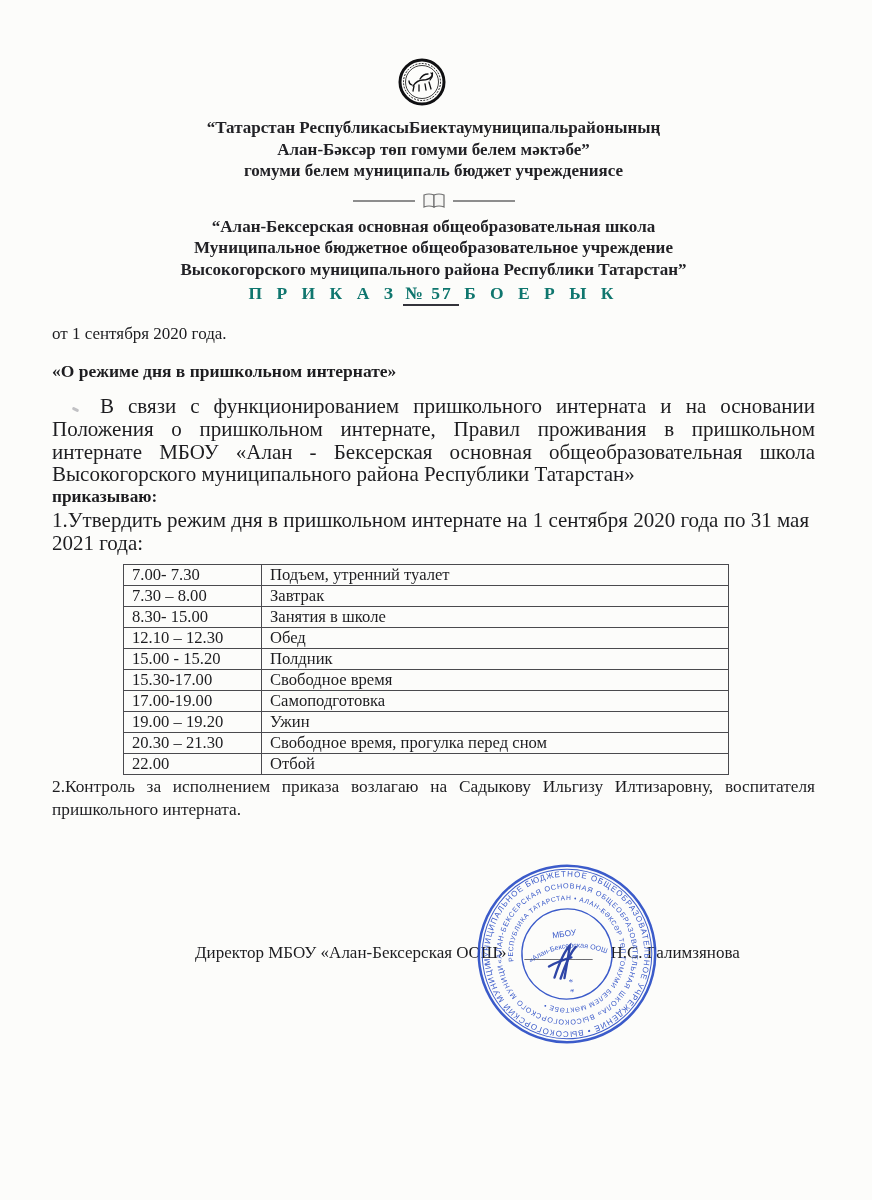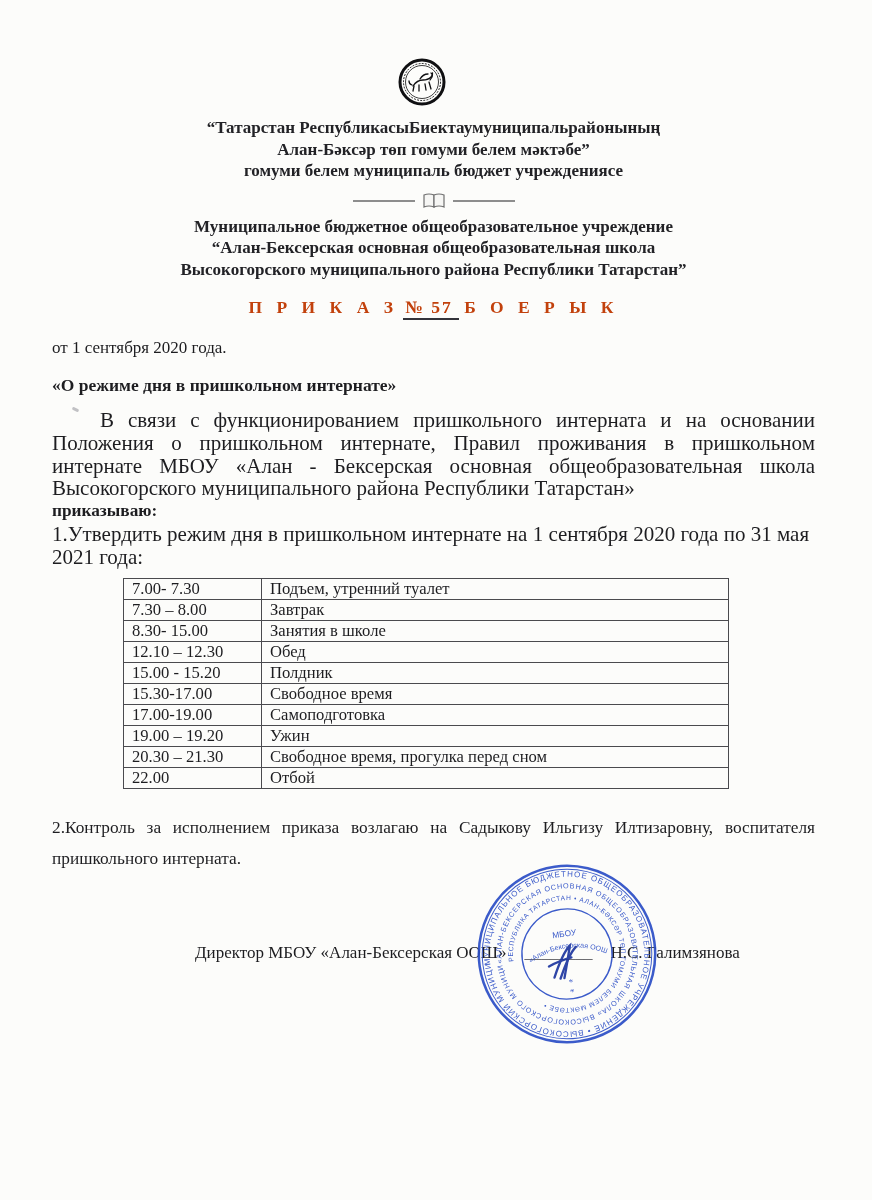--- a/index.html
+++ b/index.html
@@ -19,21 +19,21 @@
   .emblem-wrap{width:100%;text-align:center;margin-left:-12px;}
   
   .hdr{width:100%;text-align:center;font-weight:bold;font-size:17px;line-height:21.5px;color:#222226;}
   .hdr-tatar{margin-top:7px;}
   .hdr-rus{margin-top:6px;}
   .hdr div{white-space:nowrap;}
   
   .divider{margin-top:10px;height:18px;display:flex;align-items:center;justify-content:center;gap:8px;}
   .divider .rule{width:62px;height:2px;background:#8d8d8d;}
   
-  .order-title{margin-top:17px;text-align:center;font-weight:bold;font-size:17.5px;color:#c2410c;letter-spacing:1px;}
+  .order-title{margin-top:3px;text-align:center;font-weight:bold;font-size:17.5px;color:#0f766e;letter-spacing:1px;}
   .order-title .sp{letter-spacing:5px;}
   .order-num{border-bottom:2px solid #33333a;padding:0 6px 1px 2px;letter-spacing:2px;}
   .date-line{margin-top:20px;text-align:left;font-size:17px;}
   .subject{margin-top:17px;font-weight:bold;font-size:17.5px;}
   .body-par{margin-top:13px;font-size:21px;line-height:22.8px;text-align:justify;text-indent:48px;}
   .decree{font-weight:bold;font-size:17.3px;line-height:22.8px;}
   .item1{font-size:21px;line-height:22.8px;}
   
   table.schedule{
     margin:9px 0 0 71px;
@@ -43,21 +43,21 @@
     border-radius:11px;
   }
   table.schedule td{
     border:1.4px solid #4a4a4e;
     padding:0 4px 1px 8px;
     height:19px;
     line-height:19px;
     white-space:nowrap;
   }
   td.col-time{width:125px;}
-  .item2{margin-top:23px;font-size:17.3px;line-height:31px;text-align:justify;}
+  .item2{font-size:17.3px;line-height:23px;text-align:justify;}
   
   .sig-row{position:absolute;left:195px;top:943px;font-size:17px;white-space:nowrap;}
   .sig-row .sig-gap{display:inline-block;width:18px;}
   .sig-line{letter-spacing:0;color:#55555a;}
   
   .stamp{position:absolute;left:468px;top:856px;opacity:0.92;}
   .scan-speck{position:absolute;left:72px;top:408px;width:7px;height:3px;background:#9a9aa0;border-radius:2px;transform:rotate(25deg);opacity:.6;}
 </style>
 </head>
 <body>
@@ -89,22 +89,22 @@
   <div class="divider">
     <span class="rule"></span>
     <svg width="22" height="16" viewBox="0 0 22 16">
       <path d="M1 2 Q6 0 11 2 L11 14 Q6 12 1 14 Z" fill="#f6f6f4" stroke="#6f6f6f" stroke-width="1.2"></path>
       <path d="M21 2 Q16 0 11 2 L11 14 Q16 12 21 14 Z" fill="#f6f6f4" stroke="#6f6f6f" stroke-width="1.2"></path>
     </svg>
     <span class="rule"></span>
   </div>
 
   <div class="hdr hdr-rus">
+    <div>“Алан-Бексерская  основная общеобразовательная школа</div>
     <div>Муниципальное бюджетное общеобразовательное учреждение</div>
-    <div>“Алан-Бексерская  основная общеобразовательная школа</div>
     <div>Высокогорского муниципального  района Республики Татарстан”</div>
   </div>
 
   <div class="order-title">
     <span class="sp">П Р И К А З</span>
     <span class="order-num">№ 57</span>
     <span class="sp">Б О Е Р Ы К</span>
   </div>
 
   <div class="date-line">от 1 сентября 2020 года.</div>

